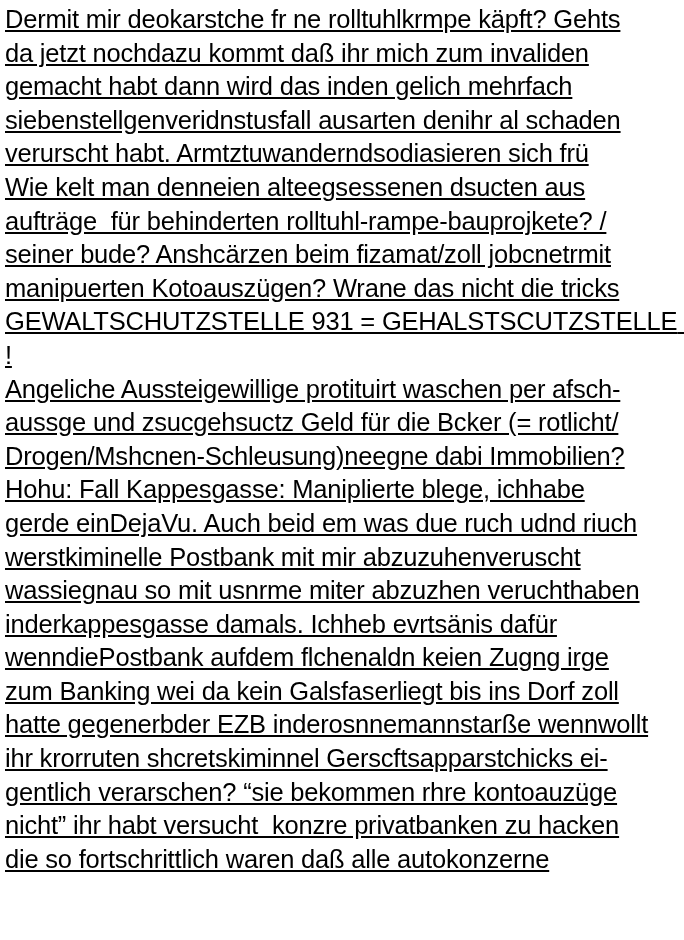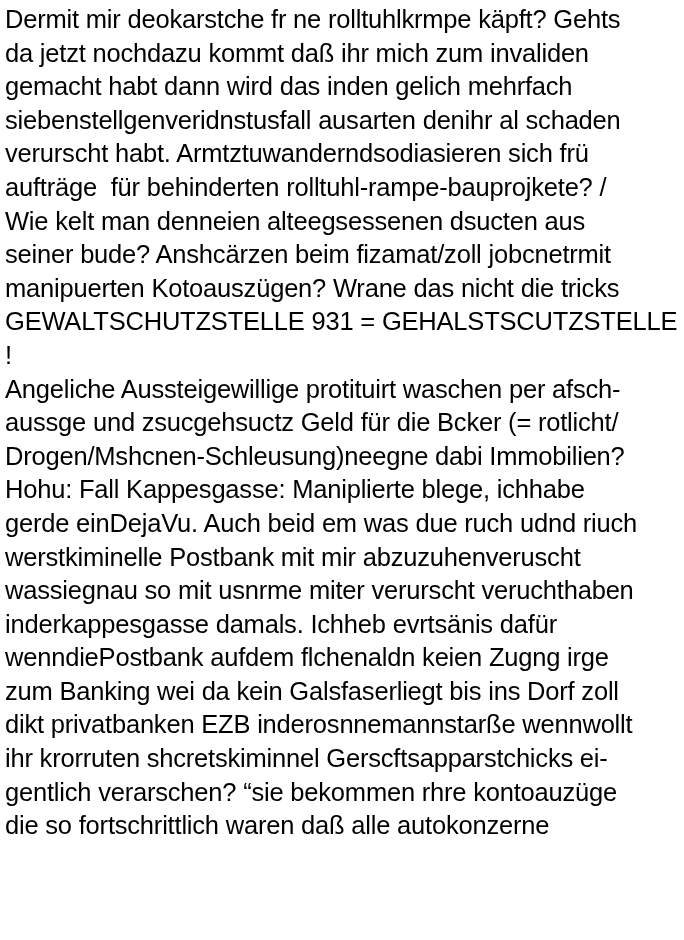--- a/index.html
+++ b/index.html
@@ -8,20 +8,21 @@
     background: #ffffff;
   }
   .page {
     position: relative;
     width: 684px;
     height: 940px;
     background: #ffffff;
     overflow: hidden;
     box-sizing: border-box;
     padding: 3px 2px 0 5px;
+    text-decoration: underline;
   }
   .doc {
     font-family: "Liberation Sans", sans-serif;
     color: #000000;
     font-size: 25.5px;
     line-height: 33.6px;
     letter-spacing: -0.2px;
   }
   .text-line {
     white-space: pre-wrap;
@@ -31,33 +32,34 @@
 </head>
 <body>
 
 <div class="page">
   <div class="doc">
     <div class="text-line">Dermit mir deokarstche fr ne rolltuhlkrmpe käpft? Gehts</div>
     <div class="text-line">da jetzt nochdazu kommt daß ihr mich zum invaliden</div>
     <div class="text-line">gemacht habt dann wird das inden gelich mehrfach</div>
     <div class="text-line">siebenstellgenveridnstusfall ausarten denihr al schaden</div>
     <div class="text-line">verurscht habt. Armtztuwanderndsodiasieren sich frü</div>
+    <div class="text-line">Wie kelt man denneien alteegsessenen dsucten aus</div>
     <div class="text-line">aufträge  für behinderten rolltuhl-rampe-bauprojkete? /</div>
-    <div class="text-line">Wie kelt man denneien alteegsessenen dsucten aus</div>
     <div class="text-line">seiner bude? Anshcärzen beim fizamat/zoll jobcnetrmit</div>
     <div class="text-line">manipuerten Kotoauszügen? Wrane das nicht die tricks</div>
     <div class="text-line">GEWALTSCHUTZSTELLE 931 = GEHALSTSCUTZSTELLE !</div>
     <div class="text-line">Angeliche Aussteigewillige protituirt waschen per afsch-</div>
     <div class="text-line">aussge und zsucgehsuctz Geld für die Bcker (= rotlicht/</div>
     <div class="text-line">Drogen/Mshcnen-Schleusung)neegne dabi Immobilien?</div>
     <div class="text-line">Hohu: Fall Kappesgasse: Maniplierte blege, ichhabe</div>
     <div class="text-line">gerde einDejaVu. Auch beid em was due ruch udnd riuch</div>
     <div class="text-line">werstkiminelle Postbank mit mir abzuzuhenveruscht</div>
-    <div class="text-line">wassiegnau so mit usnrme miter verurscht veruchthaben</div>
+    <div class="text-line">wassiegnau so mit usnrme miter abzuzhen veruchthaben</div>
     <div class="text-line">inderkappesgasse damals. Ichheb evrtsänis dafür</div>
     <div class="text-line">wenndiePostbank aufdem flchenaldn keien Zugng irge</div>
     <div class="text-line">zum Banking wei da kein Galsfaserliegt bis ins Dorf zoll</div>
-    <div class="text-line">dikt privatbanken EZB inderosnnemannstarße wennwollt</div>
+    <div class="text-line">hatte gegenerbder EZB inderosnnemannstarße wennwollt</div>
     <div class="text-line">ihr krorruten shcretskiminnel Gerscftsapparstchicks ei-</div>
     <div class="text-line">gentlich verarschen? “sie bekommen rhre kontoauzüge</div>
+    <div class="text-line">nicht” ihr habt versucht  konzre privatbanken zu hacken</div>
     <div class="text-line">die so fortschrittlich waren daß alle autokonzerne</div>
   </div>
 </div>
 
 </body></html>

